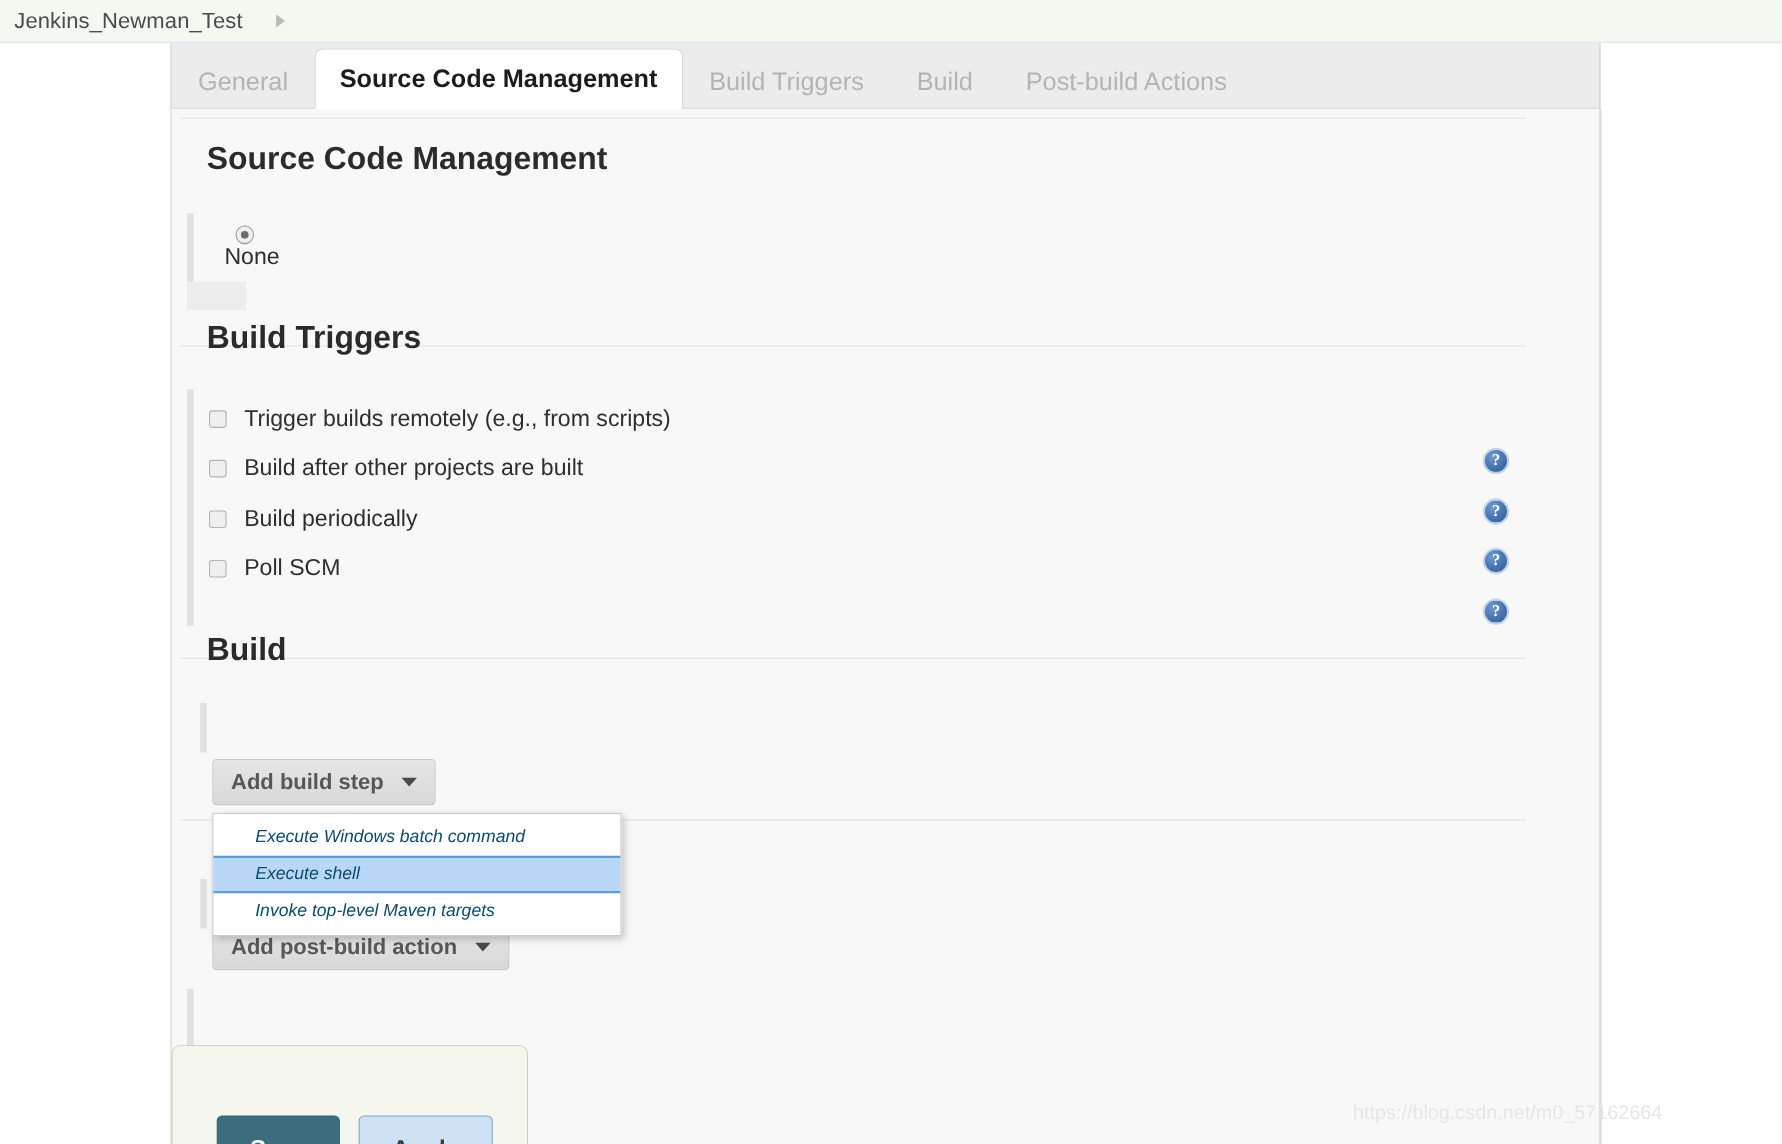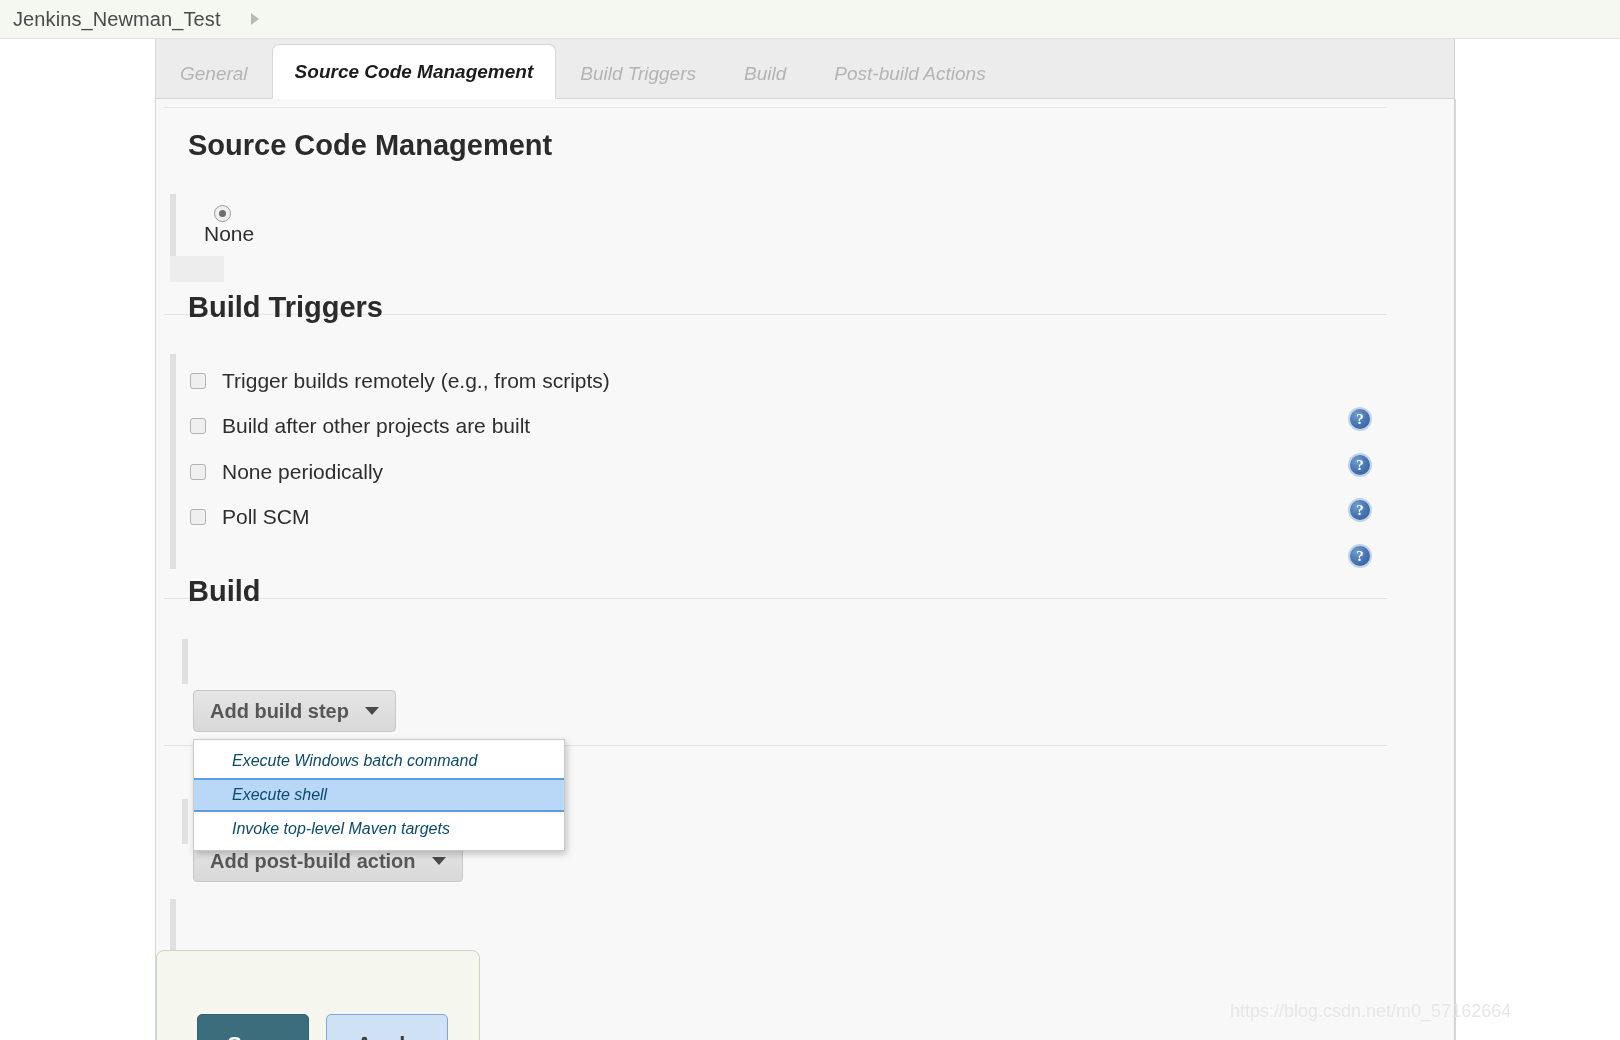--- a/index.html
+++ b/index.html
@@ -42,25 +42,24 @@
   .tabstrip {
     position: absolute; left: 155px; top: 0;
     width: 1300px; height: 60px;
     background: #ececec;
     border-left: 1px solid #d6d6d6;
     border-right: 1px solid #cfcfcf;
     border-bottom: 1px solid #d6d6d6;
     display: flex; align-items: flex-end;
   }
   .tab {
-    font-size: 19px; color: #b4b4b4;
+    font-size: 23px; color: #b4b4b4;
     padding: 0 24px; height: 48px;
     display: flex; align-items: center;
     white-space: nowrap;
-    font-style: italic;
   }
   .tab.active {
     background: #ffffff;
     color: #1c1c1c; font-weight: bold;
     border: 1px solid #d6d6d6;
     border-bottom: 1px solid #ffffff;
     border-top-left-radius: 7px; border-top-right-radius: 7px;
     height: 55px;
     margin-bottom: -1px;
     padding: 0 22px;
@@ -228,21 +227,21 @@
       <div class="help-icon" style="left:1192px; top:308px;">?</div>
 
       <div class="check-row" style="left:34px; top:315px;">
         <span class="checkbox"></span>
         <span class="check-label">Build after other projects are built</span>
       </div>
       <div class="help-icon" style="left:1192px; top:354px;">?</div>
 
       <div class="check-row" style="left:34px; top:361px;">
         <span class="checkbox"></span>
-        <span class="check-label">None periodically</span>
+        <span class="check-label">Build periodically</span>
       </div>
       <div class="help-icon" style="left:1192px; top:399px;">?</div>
 
       <div class="check-row" style="left:34px; top:406px;">
         <span class="checkbox"></span>
         <span class="check-label">Poll SCM</span>
       </div>
       <div class="help-icon" style="left:1192px; top:445px;">?</div>
 
       <div class="hr" style="top:499px;"></div>

